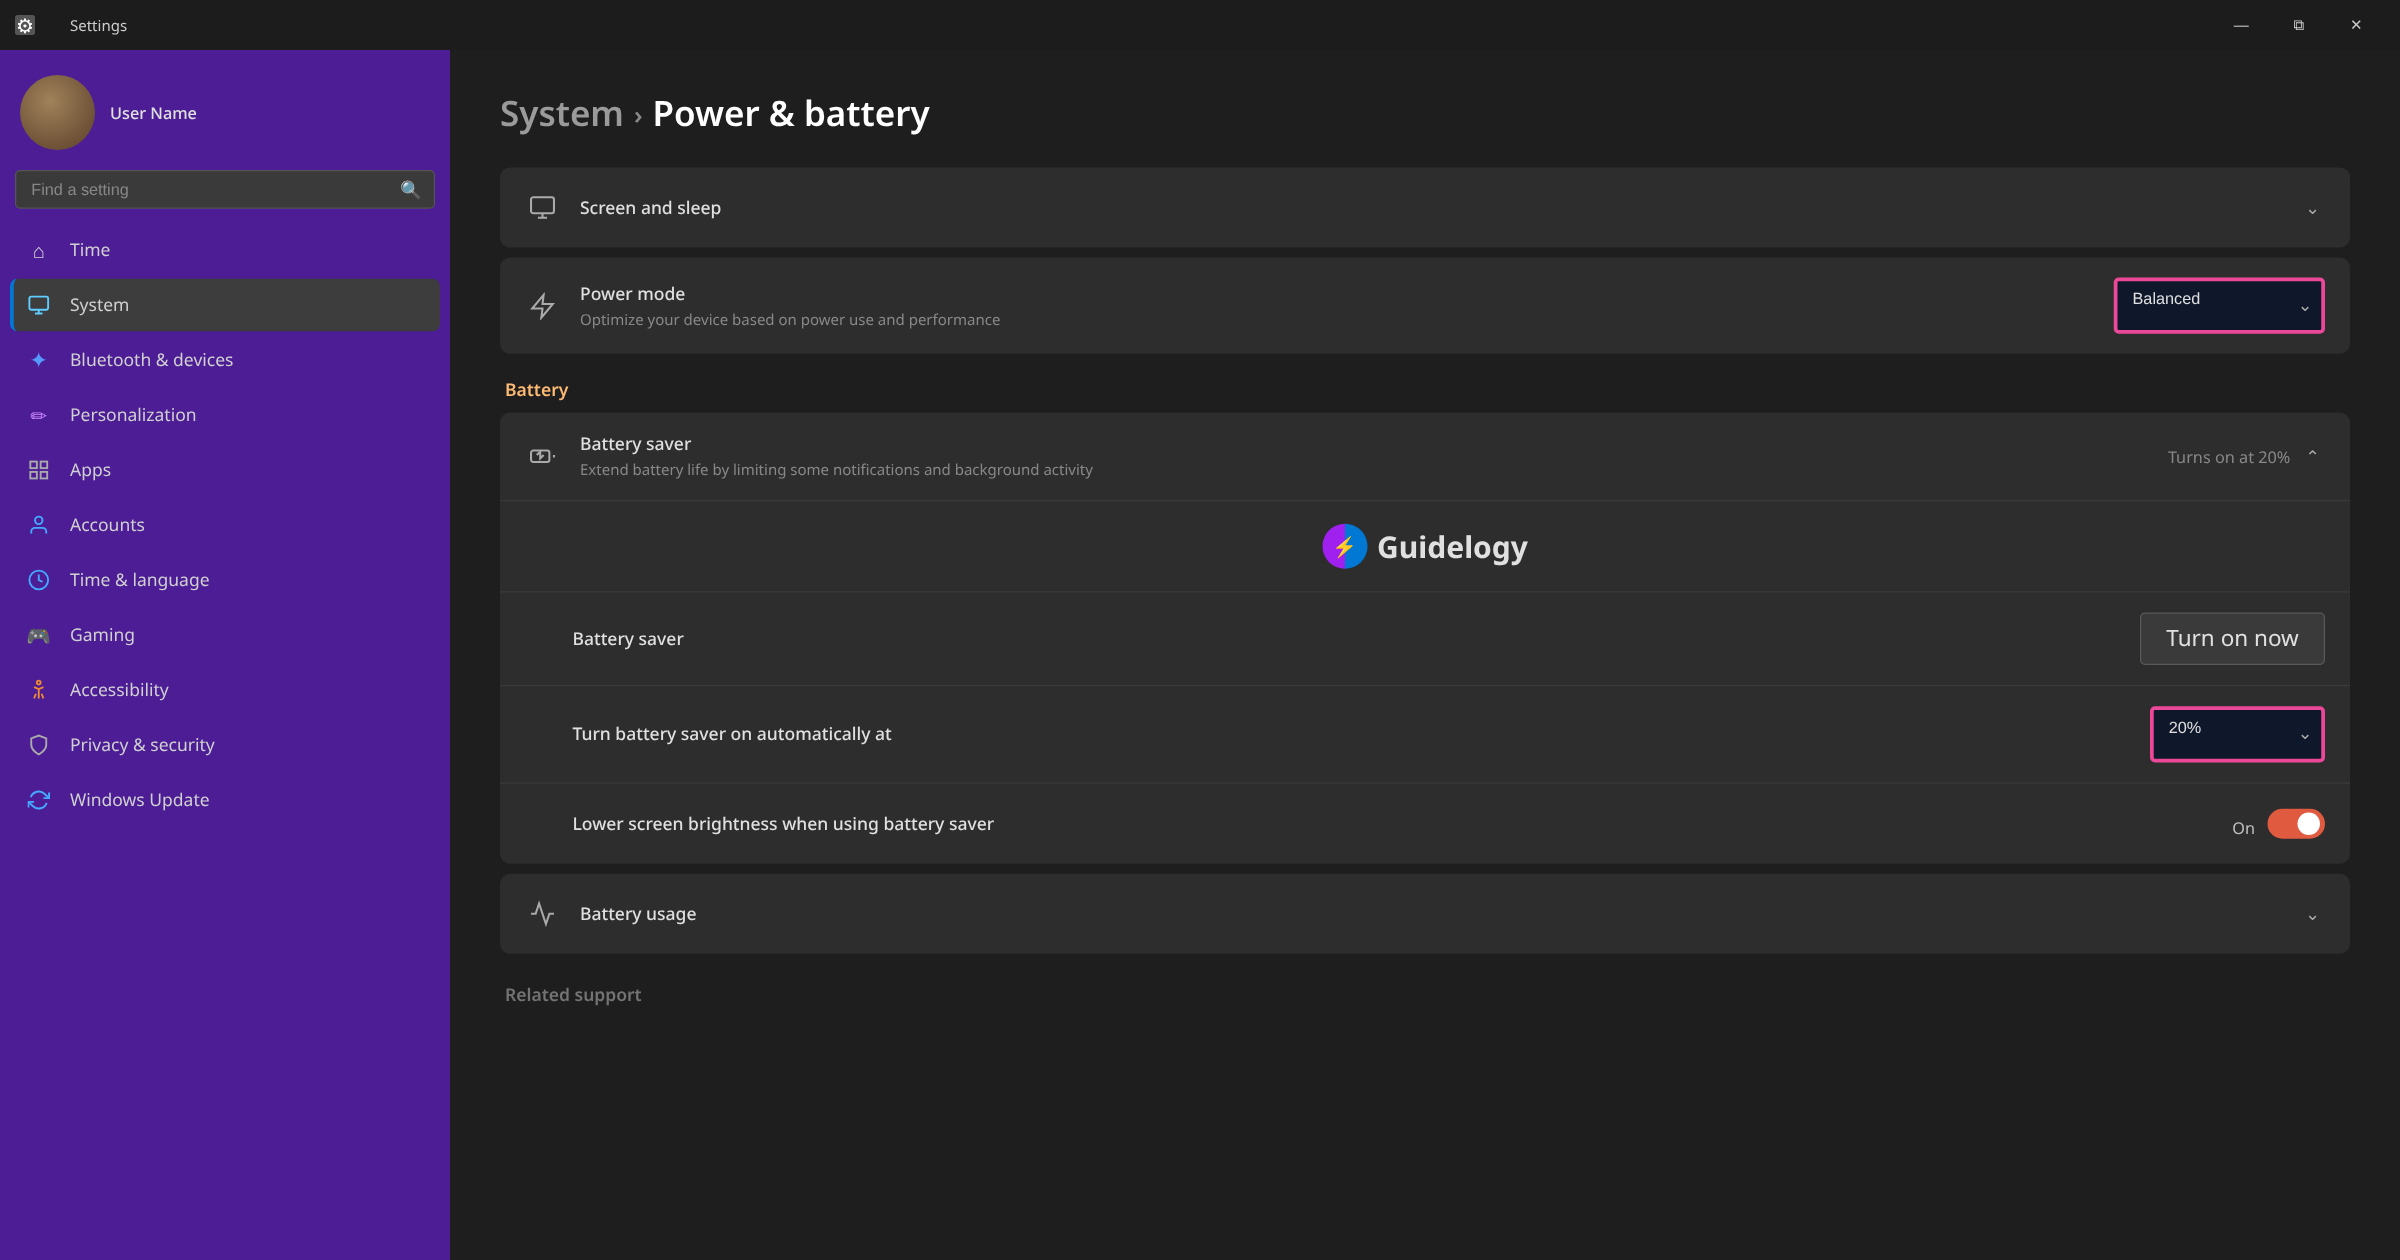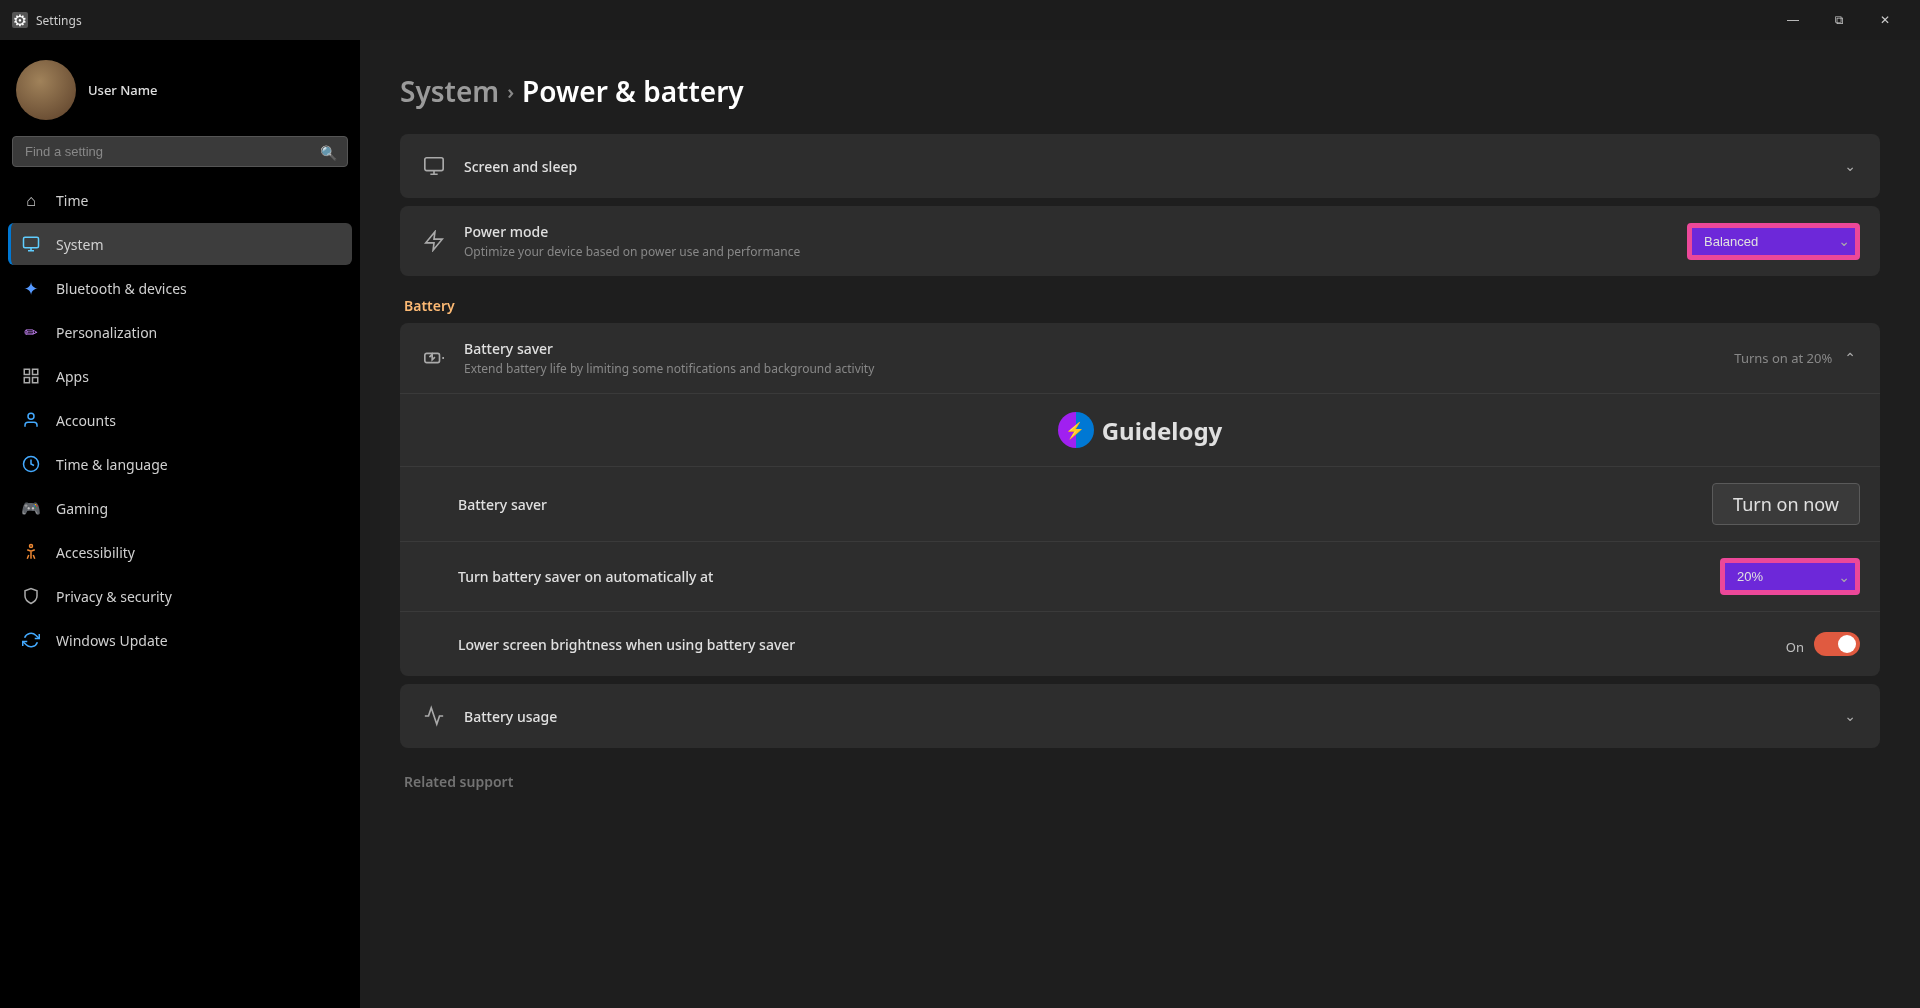--- a/index.html
+++ b/index.html
@@ -27,20 +27,21 @@
     .titlebar-icon {
       width: 16px; height: 16px;
       background: #555;
       border-radius: 2px;
       display: flex; align-items: center; justify-content: center;
     }
     .titlebar-title {
       font-size: 12px;
       color: #ccc;
       flex: 1;
+      margin-left: 20px;
     }
     .titlebar-controls {
       display: flex; gap: 0;
     }
     .titlebar-btn {
       width: 46px; height: 40px;
       display: flex; align-items: center; justify-content: center;
       cursor: pointer;
       color: #ccc;
       font-size: 12px;
@@ -52,21 +53,21 @@
     
     .app-container {
       display: flex;
       flex: 1;
       overflow: hidden;
     }
 
     
     .sidebar {
       width: 360px;
-      background: #000000;
+      background: #4c1d95;
       display: flex;
       flex-direction: column;
       flex-shrink: 0;
       overflow-y: auto;
       padding-bottom: 16px;
     }
 
     .sidebar-user {
       display: flex;
       align-items: center;
@@ -189,26 +190,26 @@
       display: flex; align-items: center; gap: 8px;
       flex-shrink: 0;
     }
 
     .chevron-btn {
       background: none; border: none; color: #aaa;
       font-size: 14px; cursor: pointer; padding: 4px;
     }
 
     .dropdown-select {
-      background: #6d28d9;
-      border: 5px solid #ec4899;
+      background: #0f172a;
+      border: 3px solid #ec4899;
       border-radius: 4px;
       color: #e0e0e0;
       font-size: 13px;
-      padding: 6px 28px 6px 12px;
+      padding: 6px 28px 18px 12px;
       appearance: none;
       cursor: pointer;
       outline: none;
       min-width: 140px;
     }
     .dropdown-wrapper {
       position: relative;
       display: inline-block;
     }
     .dropdown-wrapper::after {

